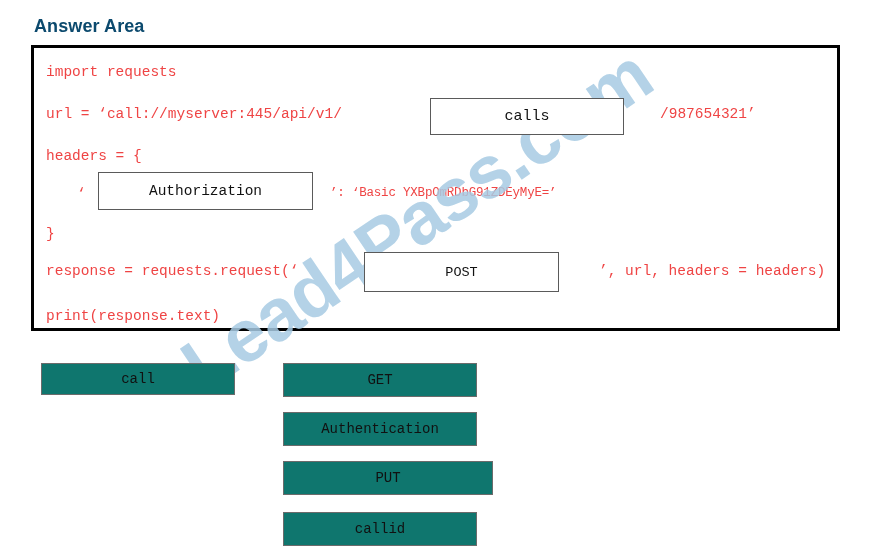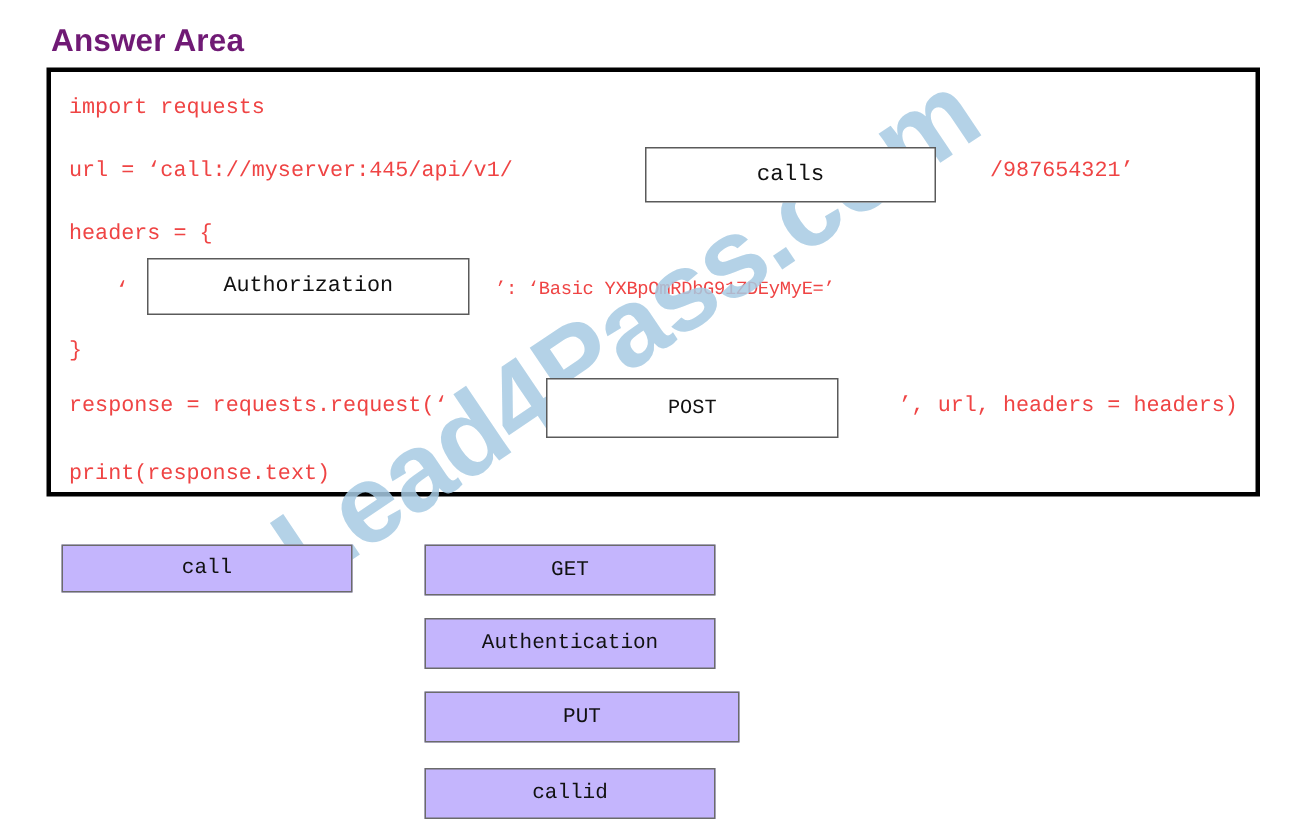--- a/index.html
+++ b/index.html
@@ -21,23 +21,23 @@
     width: 877px;
     height: 560px;
   }
 
   
   .answer-area-title {
     position: absolute;
     left: 34px;
     top: 16px;
     font-family: "Liberation Sans", sans-serif;
-    font-size: 21px;
+    font-size: 18px;
     font-weight: bold;
-    color: #701a75;
+    color: #0c4a6e;
     letter-spacing: 0.1px;
   }
 
   
   .code-frame {
     position: absolute;
     left: 31px;
     top: 45px;
     width: 809px;
     height: 286px;
@@ -113,21 +113,21 @@
     top: 204px;
     width: 195px;
     height: 40px;
     font-size: 13.5px;
   }
 
   
   .option-box {
     position: absolute;
     border: 1.5px solid #6b6b6b;
-    background: #c4b5fd;
+    background: #0f766e;
     box-sizing: border-box;
     font-family: "Liberation Mono", monospace;
     font-size: 14px;
     color: #111111;
     display: flex;
     align-items: center;
     justify-content: center;
     z-index: 5;
     text-align: center;
   }

